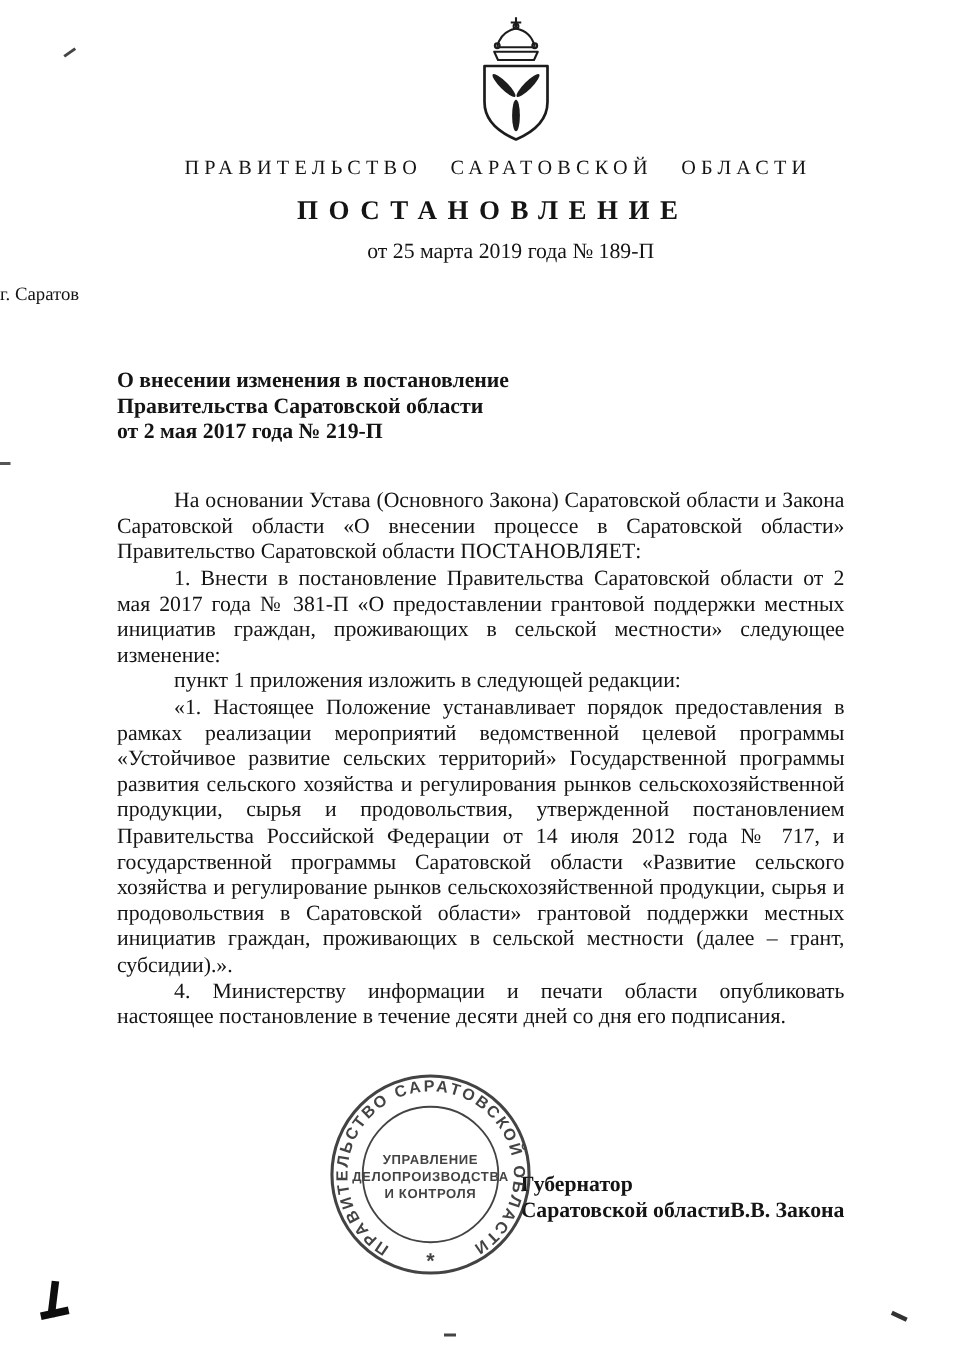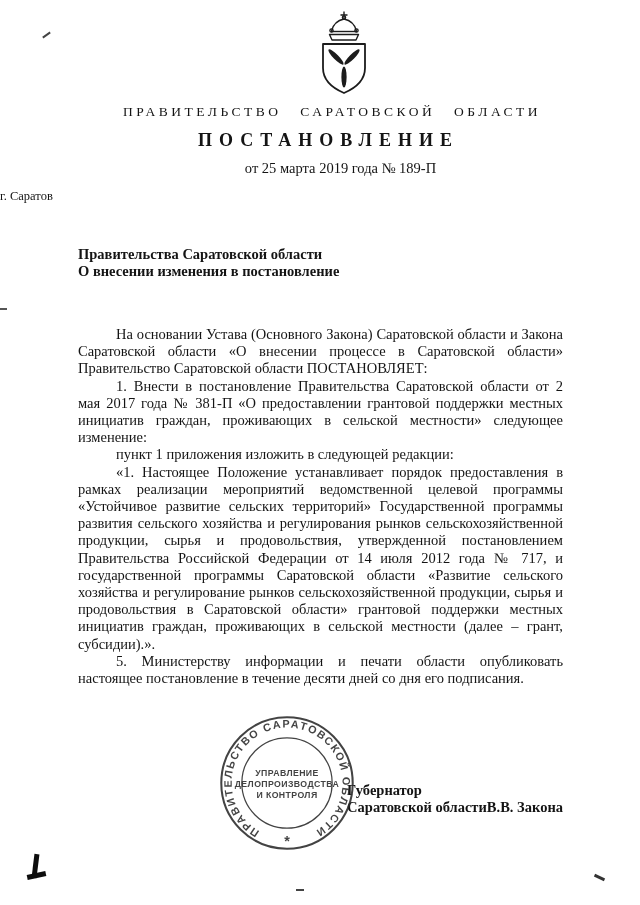--- a/index.html
+++ b/index.html
@@ -90,30 +90,31 @@
       </g>
     </svg>
   </div>
 
   <div class="authority">ПРАВИТЕЛЬСТВО САРАТОВСКОЙ ОБЛАСТИ</div>
   <div class="doctype">ПОСТАНОВЛЕНИЕ</div>
   <div class="dateline">от 25 марта 2019 года № 189-П</div>
   <div class="place">г. Саратов</div>
 
   <div class="subject">
+    <div>О внесении изменения в постановление</div>
     <div>Правительства Саратовской области</div>
-    <div>О внесении изменения в постановление</div>
+    <div>от 2 мая 2017 года № 219-П</div>
   </div>
 
   <div class="bodytext">
     <p>На основании Устава (Основного Закона) Саратовской области и Закона Саратовской области «О внесении процессе в Саратовской области» Правительство Саратовской области ПОСТАНОВЛЯЕТ:</p>
     <p>1. Внести в постановление Правительства Саратовской области от 2 мая 2017 года № 381-П «О предоставлении грантовой поддержки местных инициатив граждан, проживающих в сельской местности» следующее изменение:</p>
     <p>пункт 1 приложения изложить в следующей редакции:</p>
     <p>«1. Настоящее Положение устанавливает порядок предоставления в рамках реализации мероприятий ведомственной целевой программы «Устойчивое развитие сельских территорий» Государственной программы развития сельского хозяйства и регулирования рынков сельскохозяйственной продукции, сырья и продовольствия, утвержденной постановлением Правительства Российской Федерации от 14 июля 2012 года № 717, и государственной программы Саратовской области «Развитие сельского хозяйства и регулирование рынков сельскохозяйственной продукции, сырья и продовольствия в Саратовской области» грантовой поддержки местных инициатив граждан, проживающих в сельской местности (далее – грант, субсидии).».</p>
-    <p>5. Министерству информации и печати области опубликовать настоящее постановление в течение десяти дней со дня его подписания.</p>
+    <p>4. Министерству информации и печати области опубликовать настоящее постановление в течение десяти дней со дня его подписания.</p>
   </div>
 
   <div class="sig">
     <div>
       <div>Губернатор</div>
       <div>Саратовской области</div>
     </div>
     <div>В.В. Закона</div>
   </div>
 

